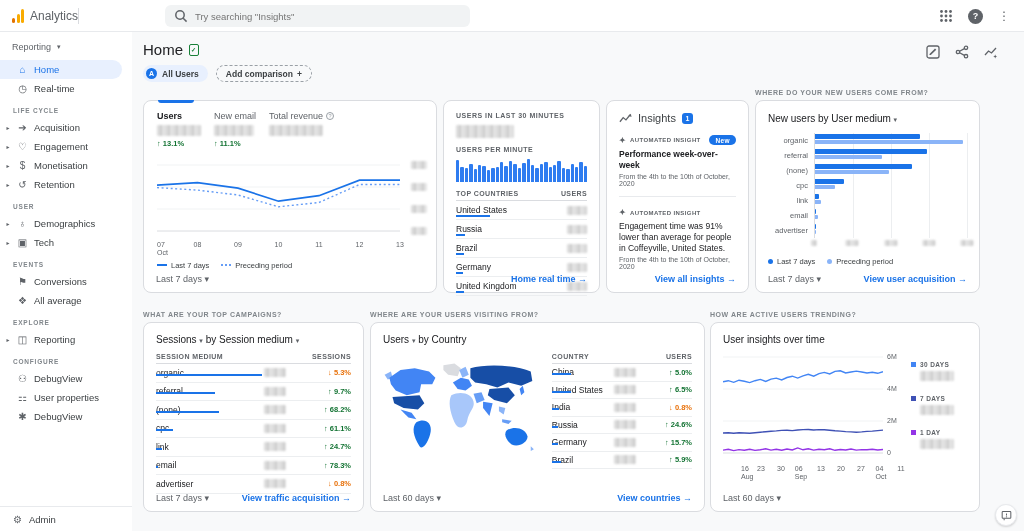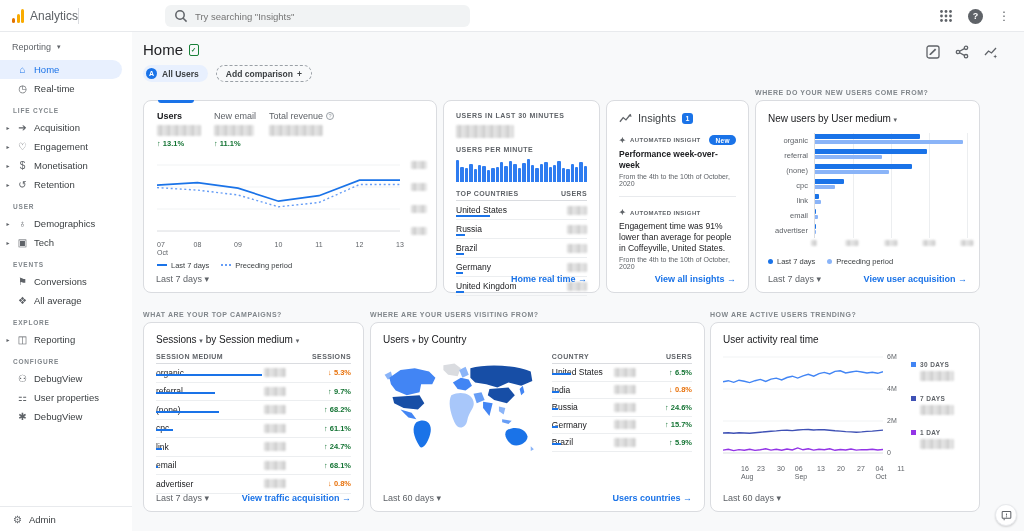--- a/index.html
+++ b/index.html
@@ -544,21 +544,21 @@
           <span class="c-chg up">↑ 61.1%</span>
         </div>
         <div class="c-row">
           <span class="c-name">link<span class="underbar" style="width: 5.7px;"></span></span>
           <span class="redacted"></span>
           <span class="c-chg up">↑ 24.7%</span>
         </div>
         <div class="c-row">
           <span class="c-name">email<span class="underbar" style="width: 1.9px;"></span></span>
           <span class="redacted"></span>
-          <span class="c-chg up">↑ 68.1%</span>
+          <span class="c-chg up">↑ 78.3%</span>
         </div>
         <div class="c-row">
           <span class="c-name">advertiser<span class="underbar" style="width: 0px;"></span></span>
           <span class="redacted"></span>
           <span class="c-chg down">↓ 0.8%</span>
         </div>
       </div>
     <div class="footer-row">
       <span class="footer-sel"><span>Last 7 days</span> <span>▾</span></span>
       <span class="link"><span>View traffic acquisition</span> <span>→</span></span>
@@ -591,20 +591,25 @@
         <path d="M150,74 L162,76 158,80 150,78 Z" fill="#669df6"></path>
         <path d="M156,88 C166,82 180,86 182,96 C182,104 170,110 162,106 C154,100 152,92 156,88 Z" fill="#1a73e8"></path>
         <path d="M186,108 L190,112 186,114 Z" fill="#8ab4f8"></path>
       </svg>
       <div class="geo-table">
         <div class="tbl-head" style="padding-top:0">
           <span>COUNTRY</span>
             <span>USERS</span>
         </div>
         <div id="geo-rows">
+            <div class="c-row" style="height: 17.5px;">
+              <span class="c-name" style="width: 62px;">China<span class="underbar" style="width: 19.5px;"></span></span>
+              <span class="redacted"></span>
+              <span class="c-chg up">↑ 5.0%</span>
+            </div>
             <div class="c-row" style="height: 17.5px;">
               <span class="c-name" style="width: 62px;">United States<span class="underbar" style="width: 19.5px;"></span></span>
               <span class="redacted"></span>
               <span class="c-chg up">↑ 6.5%</span>
             </div>
             <div class="c-row" style="height: 17.5px;">
               <span class="c-name" style="width: 62px;">India<span class="underbar" style="width: 7.5px;"></span></span>
               <span class="redacted"></span>
               <span class="c-chg down">↓ 0.8%</span>
             </div>
@@ -621,27 +626,27 @@
             <div class="c-row" style="height: 17.5px;">
               <span class="c-name" style="width: 62px;">Brazil<span class="underbar" style="width: 9px;"></span></span>
               <span class="redacted"></span>
               <span class="c-chg up">↑ 5.9%</span>
             </div>
           </div>
       </div>
     </div>
     <div class="footer-row">
       <span class="footer-sel"><span>Last 60 days</span> <span>▾</span></span>
-      <span class="link"><span>Users countries</span> <span>→</span></span>
+      <span class="link"><span>View countries</span> <span>→</span></span>
     </div>
   </div>
 
   <div class="section-header" style="left:578px;top:279px">HOW ARE ACTIVE USERS TRENDING?</div>
   <div class="card" id="card-trend">
-    <div class="card-title">User activity real time</div>
+    <div class="card-title">User insights over time</div>
     <div class="tr-body">
       <div id="trend-chart">
           <svg width="160" height="108" viewBox="0 0 160 108">
             <line x1="0" y1="4" x2="160" y2="4" stroke="#f1f3f4" stroke-width="1"></line>
             <line x1="0" y1="36" x2="160" y2="36" stroke="#f1f3f4" stroke-width="1"></line>
             <line x1="0" y1="68" x2="160" y2="68" stroke="#f1f3f4" stroke-width="1"></line>
             <line x1="0" y1="100" x2="160" y2="100" stroke="#dadce0" stroke-width="1"></line>
             <polyline points="0.0,28.8 5.3,27.7 10.7,29.3 16.0,27.2 21.3,28.3 26.7,29.6 32.0,27.7 37.3,26.4 42.7,28.5 48.0,26.1 53.3,25.1 58.7,27.0 64.0,24.5 69.3,23.2 74.7,25.1 80.0,22.9 85.3,21.3 90.7,23.2 96.0,20.6 101.3,19.4 106.7,21.0 112.0,18.4 117.3,17.8 122.7,20.0 128.0,19.0 133.3,18.1 138.7,19.0 144.0,20.0 149.3,19.2 154.7,20.3 160.0,18.7" fill="none" stroke="#4285f4" stroke-width="1.4"></polyline>
             <polyline points="0.0,80.0 5.3,79.7 10.7,80.2 16.0,79.8 21.3,80.0 26.7,80.2 32.0,79.7 37.3,79.2 42.7,78.7 48.0,78.2 53.3,77.9 58.7,77.4 64.0,77.3 69.3,77.6 74.7,77.0 80.0,76.6 85.3,76.5 90.7,77.0 96.0,76.6 101.3,76.8 106.7,77.3 112.0,77.8 117.3,78.1 122.7,78.6 128.0,78.9 133.3,79.2 138.7,78.9 144.0,78.4 149.3,78.1 154.7,77.6 160.0,77.1" fill="none" stroke="#3f51b5" stroke-width="1.4"></polyline>
             <polyline points="0.0,97.1 5.3,96.2 10.7,97.6 16.0,96.6 21.3,97.3 26.7,96.2 32.0,97.4 37.3,96.8 42.7,95.8 48.0,97.1 53.3,96.3 58.7,97.3 64.0,96.0 69.3,97.0 74.7,94.9 80.0,96.8 85.3,95.7 90.7,97.1 96.0,96.2 101.3,96.8 106.7,95.8 112.0,97.3 117.3,96.5 122.7,97.0 128.0,96.0 133.3,97.1 138.7,96.6 144.0,96.8 149.3,96.2 154.7,97.0 160.0,96.5" fill="none" stroke="#9334e6" stroke-width="1.4"></polyline>

